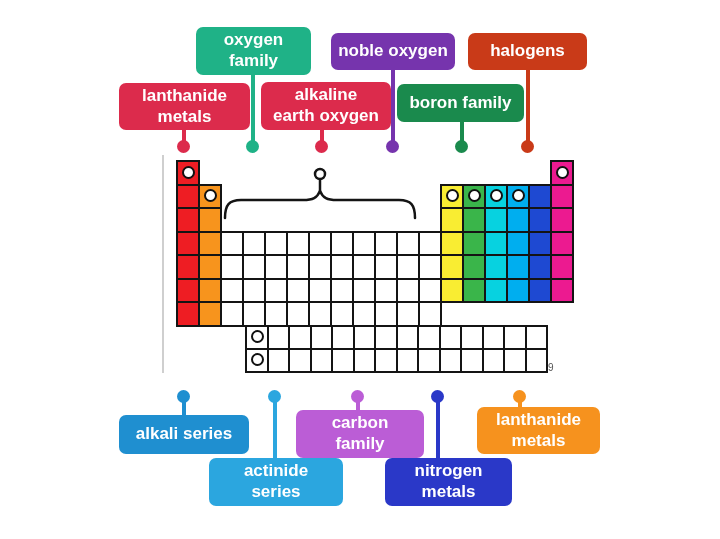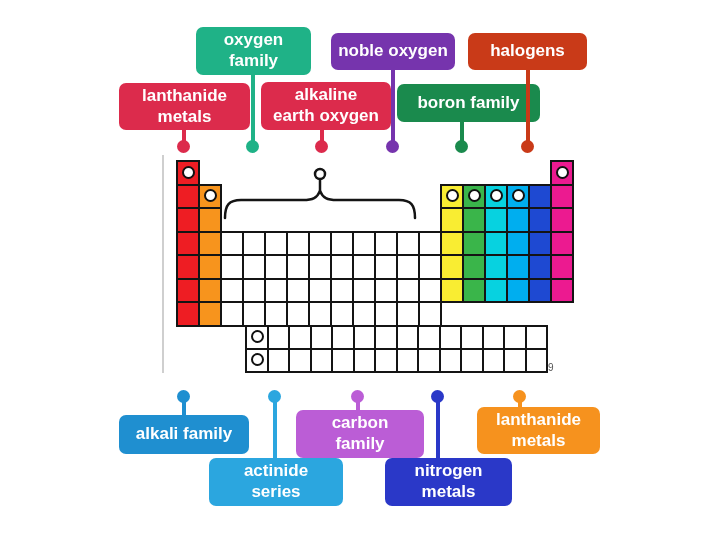--- a/index.html
+++ b/index.html
@@ -180,33 +180,33 @@
 
   <div>
     <div class="stem" style="left: 391px; top: 69px; height: 78px; background: rgb(118, 52, 173);"></div>
     <div class="dot" style="left: 386px; top: 140px; background: rgb(118, 52, 173);"></div>
     <div class="label-box" style="left: 331px; top: 33px; width: 124px; height: 37px; background: rgb(118, 52, 173);">noble oxygen</div>
   </div>
 
   <div>
     <div class="stem" style="left: 460px; top: 121px; height: 26px; background: rgb(26, 138, 77);"></div>
     <div class="dot" style="left: 455px; top: 140px; background: rgb(26, 138, 77);"></div>
-    <div class="label-box" style="left: 397px; top: 84px; width: 143px; height: 38px; background: rgb(26, 138, 77);">boron family</div>
+    <div class="label-box" style="left: 397px; top: 84px; width: 127px; height: 38px; background: rgb(26, 138, 77);">boron family</div>
   </div>
 
   <div>
     <div class="stem" style="left: 526px; top: 69px; height: 78px; background: rgb(201, 58, 24);"></div>
     <div class="dot" style="left: 521px; top: 140px; background: rgb(201, 58, 24);"></div>
     <div class="label-box" style="left: 468px; top: 33px; width: 119px; height: 37px; background: rgb(201, 58, 24);">halogens</div>
   </div>
 
   <div>
     <div class="stem" style="left: 182px; top: 397px; height: 19px; background: rgb(31, 143, 208);"></div>
     <div class="dot" style="left: 177px; top: 390px; background: rgb(31, 143, 208);"></div>
-    <div class="label-box" style="left: 119px; top: 415px; width: 130px; height: 39px; background: rgb(31, 143, 208);">alkali family</div>
+    <div class="label-box" style="left: 119px; top: 415px; width: 130px; height: 39px; background: rgb(31, 143, 208);">alkali series</div>
   </div>
 
   <div>
     <div class="stem" style="left: 273px; top: 397px; height: 62px; background: rgb(43, 166, 223);"></div>
     <div class="dot" style="left: 268px; top: 390px; background: rgb(43, 166, 223);"></div>
     <div class="label-box" style="left: 209px; top: 458px; width: 134px; height: 48px; background: rgb(43, 166, 223);">actinide
 series</div>
   </div>
 
   <div>

